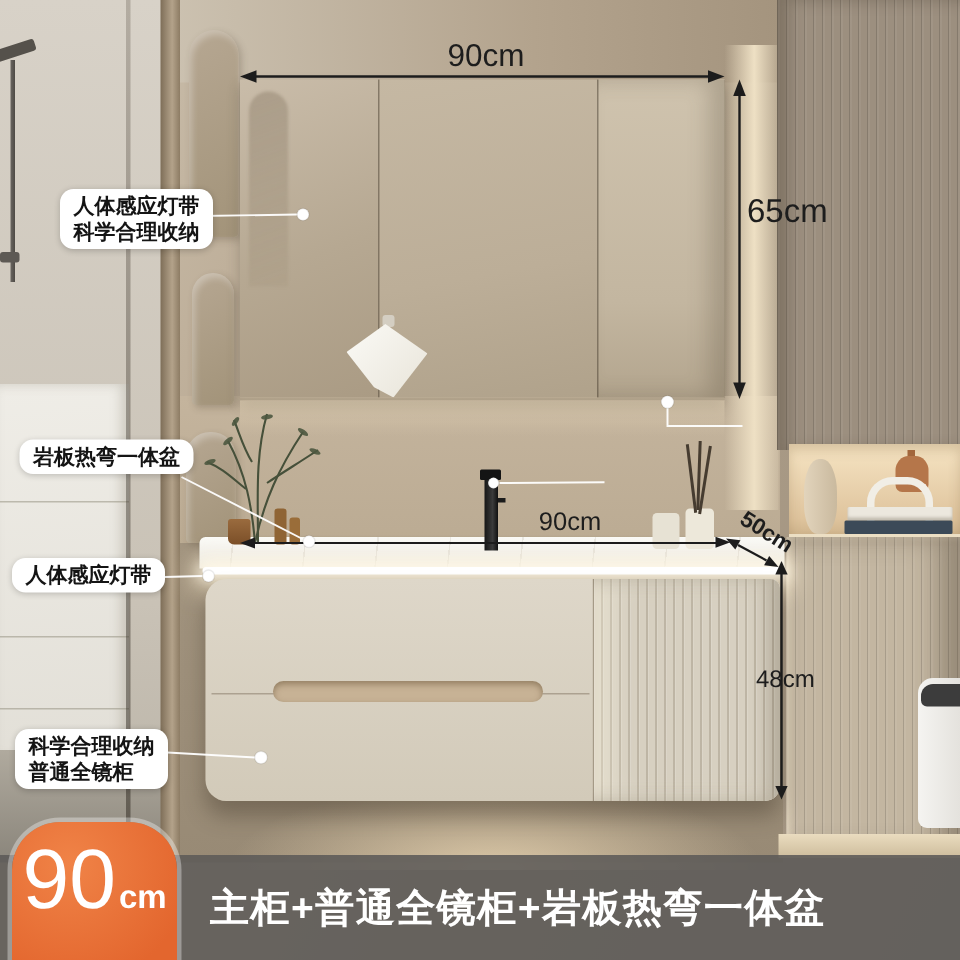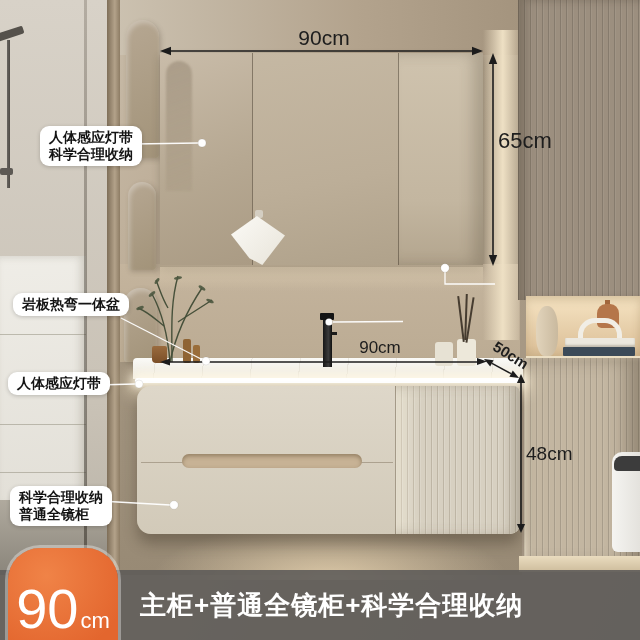--- a/index.html
+++ b/index.html
@@ -83,23 +83,23 @@
   
   .overlay{left:0;top:0;width:640px;height:640px;z-index:40;pointer-events:none;}
   .dim{position:absolute;z-index:45;color:#1d1d1d;font-weight:500;white-space:nowrap;}
   .callout{position:absolute;z-index:45;background:#ffffff;border-radius:9px;padding:3px 9px;font-size:14px;line-height:1.22;font-weight:700;color:#141414;white-space:nowrap;box-shadow:0 1px 4px rgba(0,0,0,.2);}
   
   .banner{left:0;top:570px;width:640px;height:70px;background:rgba(92,90,88,.88);z-index:50;display:flex;align-items:center;}
   .banner-title{margin-left:140px;color:#ffffff;font-size:26px;font-weight:600;letter-spacing:1px;white-space:nowrap;}
   .badge{left:8px;top:548px;width:110px;height:92px;z-index:55;border-radius:32px 32px 0 0;
     background:radial-gradient(circle at 35% 30%,#f08347,#e3662e 85%);
     box-shadow:0 0 0 3px rgba(255,255,255,.35);display:flex;align-items:flex-start;justify-content:center;}
-  .badge-row{display:flex;align-items:baseline;margin-top:33px;color:#fff;}
+  .badge-row{display:flex;align-items:baseline;margin-top:10px;color:#fff;}
   .badge-num{font-size:56px;font-weight:400;line-height:1;}
-  .badge-unit{font-size:22px;font-weight:400;margin-left:2px;}
+  .badge-unit{font-size:22px;font-weight:700;margin-left:2px;}
 </style>
 </head>
 <body>
 
 <div class="stage">
 
   <div class="abs wall-top"></div>
   <div class="abs wall-mid"></div>
   <div class="abs wall-low"></div>
   <div class="abs glow-under"></div>
@@ -230,39 +230,39 @@
       <circle cx="174" cy="505" r="4.2"></circle>
       <circle cx="445" cy="268" r="4.2"></circle>
       <circle cx="329" cy="322" r="3.6"></circle>
     </g>
   </svg>
 
   <div class="dim" style="left:324px;top:38px;transform:translate(-50%,-50%);font-size:21px">90cm</div>
   <div class="dim" style="left:498px;top:141px;transform:translateY(-50%);font-size:22px">65cm</div>
   <div class="dim" style="left:380px;top:348px;transform:translate(-50%,-50%);font-size:17px">90cm</div>
   <div class="dim" style="left:511px;top:355px;transform:translate(-50%,-50%) rotate(32deg);font-size:15px;font-weight:600">50cm</div>
-  <div class="dim" style="left:526px;top:454px;transform:translateY(-50%);font-size:19px">48cm</div>
+  <div class="dim" style="left:504px;top:454px;transform:translateY(-50%);font-size:16px">48cm</div>
 
   <div class="callout" style="left:40px;top:126px">
     <div>人体感应灯带</div>
     <div>科学合理收纳</div>
   </div>
   <div class="callout" style="left:13px;top:293px">
     <div>岩板热弯一体盆</div>
   </div>
   <div class="callout" style="left:8px;top:372px">
     <div>人体感应灯带</div>
   </div>
   <div class="callout" style="left:10px;top:486px">
     <div>科学合理收纳</div>
     <div>普通全镜柜</div>
   </div>
 
   <div class="abs banner">
-    <div class="banner-title">主柜+普通全镜柜+科学合理收纳</div>
+    <div class="banner-title">主柜+普通全镜柜+岩板热弯一体盆</div>
   </div>
   <div class="abs badge">
     <div class="badge-row">
       <span class="badge-num">90</span>
       <span class="badge-unit">cm</span>
     </div>
   </div>
 
 </div>
 

